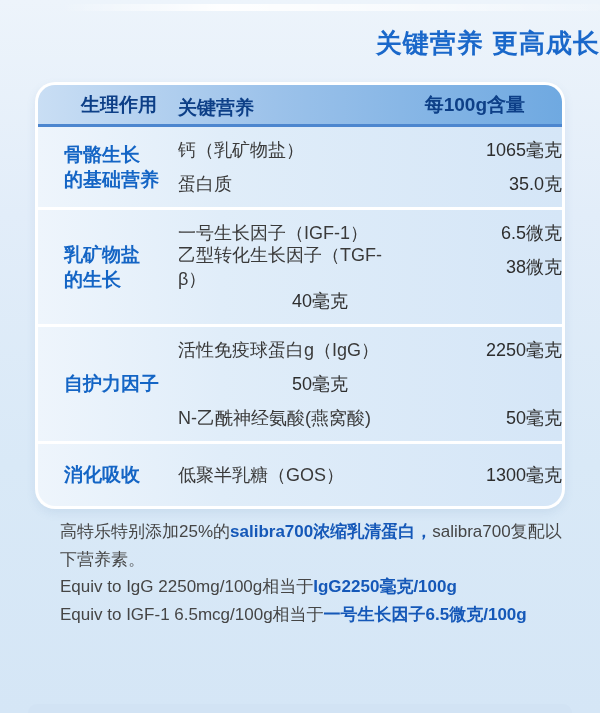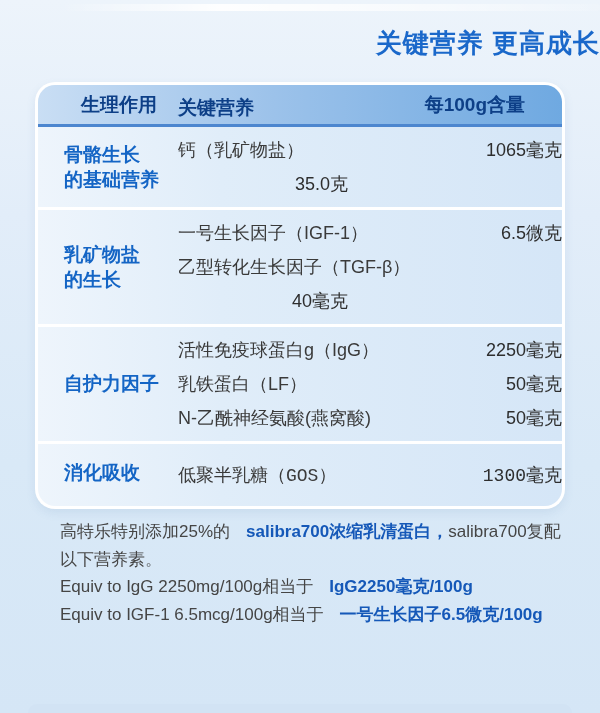--- a/index.html
+++ b/index.html
@@ -71,33 +71,32 @@
   .rows { flex: 1; display: flex; flex-direction: column; justify-content: center; }
   .row {
     display: flex;
     align-items: center;
     height: 34px;
     font-size: 18px;
     color: var(--body-text, #3a3a3a);
   }
   .row .nutrient { flex: 1; }
   .row .amount { width: 170px; text-align: right; color: #2e2e2e; }
-  .group.single { padding: 14px 0; font-family: Liberation Mono, monospace; }
+  .group.single { padding: 14px 0; }
   .notes {
     width: 510px;
     margin: 9px 0 0 60px;
     font-size: 17px;
     line-height: 1.62;
     color: #454545;
   }
   .note { margin: 0; }
   .hl {
     color: var(--note-highlight-blue, #1558b8);
     font-weight: bold;
-    margin-left: 16px;
   }
   .bottom-edge {
     position: absolute;
     bottom: 0; left: 28px; right: 28px;
     height: 9px;
     border-radius: 10px 10px 0 0;
     background: #d2e3f4;
   }
 </style>
 </head>
@@ -117,51 +116,52 @@
 
     <div class="group">
       <div class="group-label">骨骼生长
 的基础营养</div>
       <div class="rows">
         <div class="row">
           <span class="nutrient">钙（乳矿物盐）</span>
           <span class="amount">1065毫克</span>
         </div>
         <div class="row">
+          <span class="nutrient">蛋白质</span>
           <span class="amount">35.0克</span>
         </div>
       </div>
     </div>
 
     <div class="group">
       <div class="group-label">乳矿物盐
 的生长</div>
       <div class="rows">
         <div class="row">
           <span class="nutrient">一号生长因子（IGF-1）</span>
           <span class="amount">6.5微克</span>
         </div>
         <div class="row">
           <span class="nutrient">乙型转化生长因子（TGF-β）</span>
+          <span class="amount">38微克</span>
         </div>
         <div class="row">
           <span class="amount">40毫克</span>
         </div>
       </div>
     </div>
 
     <div class="group">
       <div class="group-label">自护力因子</div>
       <div class="rows">
         <div class="row">
           <span class="nutrient">活性免疫球蛋白g（IgG）</span>
           <span class="amount">2250毫克</span>
         </div>
         <div class="row">
-          <span class="nutrient">乳铁蛋白（LF）</span>
           <span class="amount">50毫克</span>
         </div>
         <div class="row">
           <span class="nutrient">N-乙酰神经氨酸(燕窝酸)</span>
           <span class="amount">50毫克</span>
         </div>
       </div>
     </div>
 
     <div class="group single">

